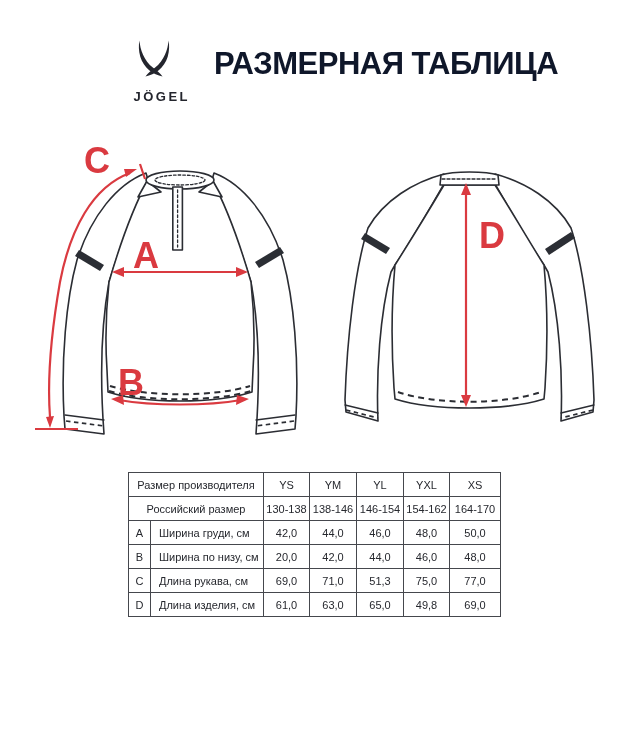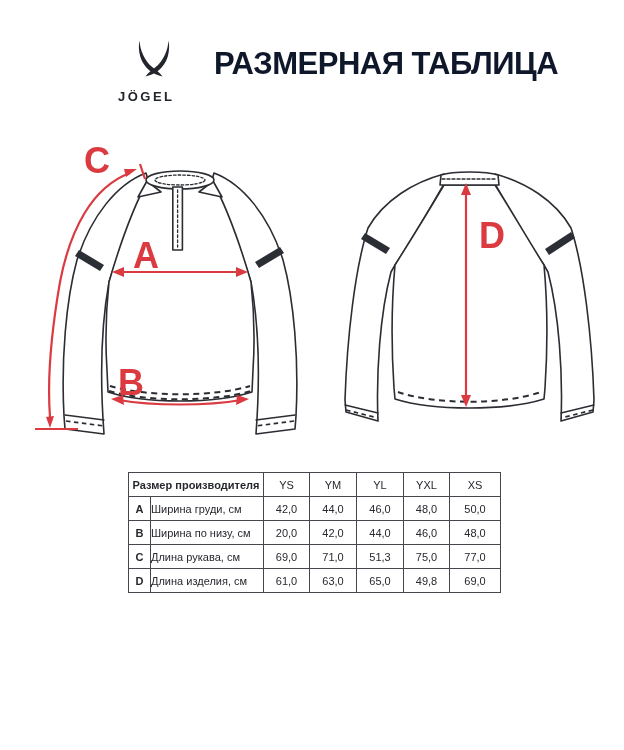--- a/index.html
+++ b/index.html
@@ -4,21 +4,21 @@
 <style>
   html,body{margin:0;padding:0;background:#fff;}
   .stage{
     position:relative;width:624px;height:750px;background:#ffffff;overflow:hidden;
     font-family:"Liberation Sans",sans-serif;color:#26282e;
   }
   
   .logo{position:absolute;left:118px;top:36px;width:72px;height:70px;}
   .logo svg{position:absolute;left:18px;top:0;}
   .brand{
-    position:absolute;left:0;top:53px;width:72px;text-align:left;
+    position:absolute;left:0;top:53px;width:72px;text-align:right;
     font-size:13px;font-weight:bold;letter-spacing:2.5px;color:#23252d;
   }
   .title{
     position:absolute;left:214px;top:46px;
     font-size:31px;font-weight:bold;letter-spacing:-0.5px;color:#0f172a;white-space:nowrap;
   }
   
   .front-svg{position:absolute;left:30px;top:140px;}
   .back-svg{position:absolute;left:328px;top:148px;}
   .garment{fill:#ffffff;stroke:#2b2d33;stroke-width:1.6;stroke-linejoin:round;stroke-linecap:round;}
@@ -31,22 +31,22 @@
   .marker{font-family:"Liberation Sans",sans-serif;font-size:36px;font-weight:bold;fill:#da3a40;text-anchor:middle;}
   
   .size-table{
     position:absolute;left:128px;top:472px;width:372px;
     border-collapse:collapse;table-layout:fixed;
   }
   .size-table td{
     border:1.2px solid #45474d;height:23px;text-align:center;
     font-size:11px;padding:0;color:#26282e;
   }
-  .size-table td.b{font-weight:bold;}
-  .size-table td.lbl{text-align:left;}
+  .size-table td.b{font-weight:normal;}
+  .size-table td.lbl{text-align:left;padding-left:8px;}
 </style>
 </head>
 <body>
 
 <div class="stage">
 
   <div class="logo">
     <svg width="36" height="50" viewBox="0 0 42 50">
       <path d="M4,1 C5,12 9,24 20,33 C24,36 28,39 31,43 C20,41 9,33 5,20 C3,13 3,6 4,1 Z" fill="#23252d"></path>
       <path d="M38,1 C37,12 33,24 22,33 C18,36 14,39 11,43 C22,41 33,33 37,20 C39,13 39,6 38,1 Z" fill="#23252d"></path>
@@ -141,20 +141,28 @@
     <tbody>
         <tr>
       <td class="b" colspan="2">Размер производителя</td>
       <td>YS</td>
       <td>YM</td>
       <td>YL</td>
       <td>YXL</td>
       <td>XS</td>
     </tr>
     <tr>
+      <td class="b" colspan="2">Российский размер</td>
+      <td>130-138</td>
+      <td>138-146</td>
+      <td>146-154</td>
+      <td>154-162</td>
+      <td>164-170</td>
+    </tr>
+    <tr>
       <td class="b">A</td>
       <td class="lbl">Ширина груди, см</td>
       <td>42,0</td>
       <td>44,0</td>
       <td>46,0</td>
       <td>48,0</td>
       <td>50,0</td>
     </tr>
     <tr>
       <td class="b">B</td>

